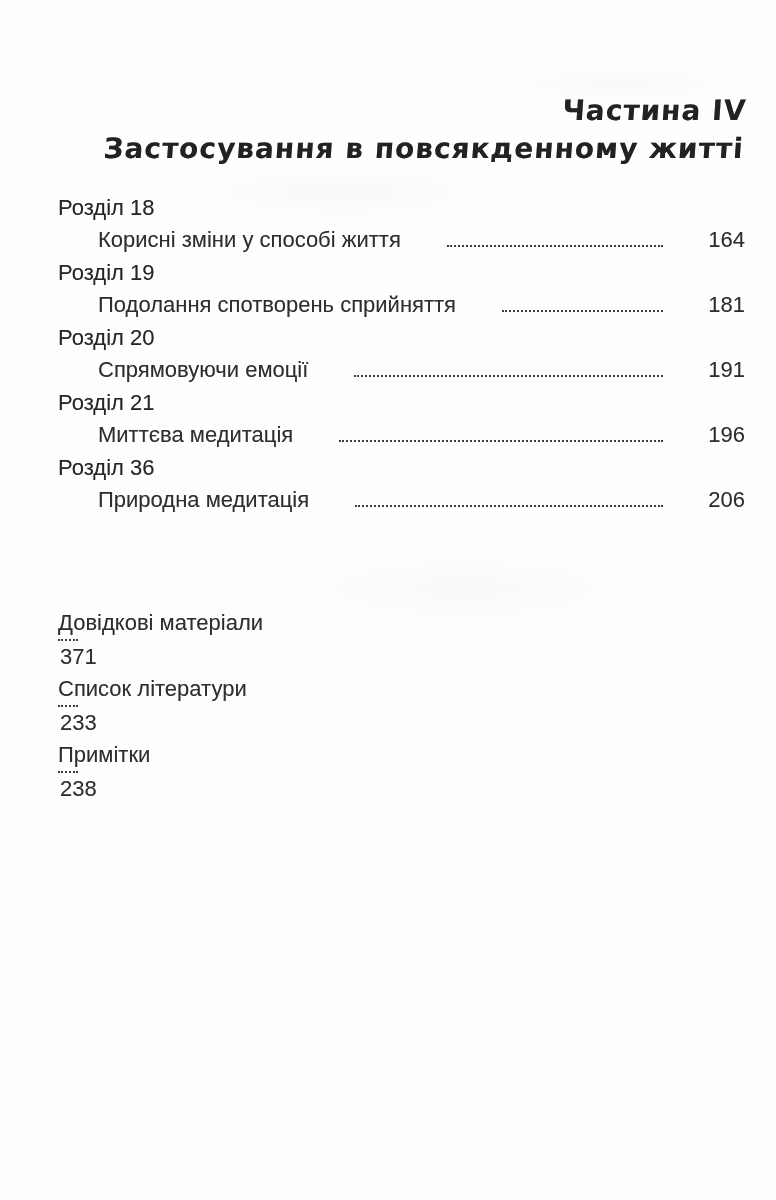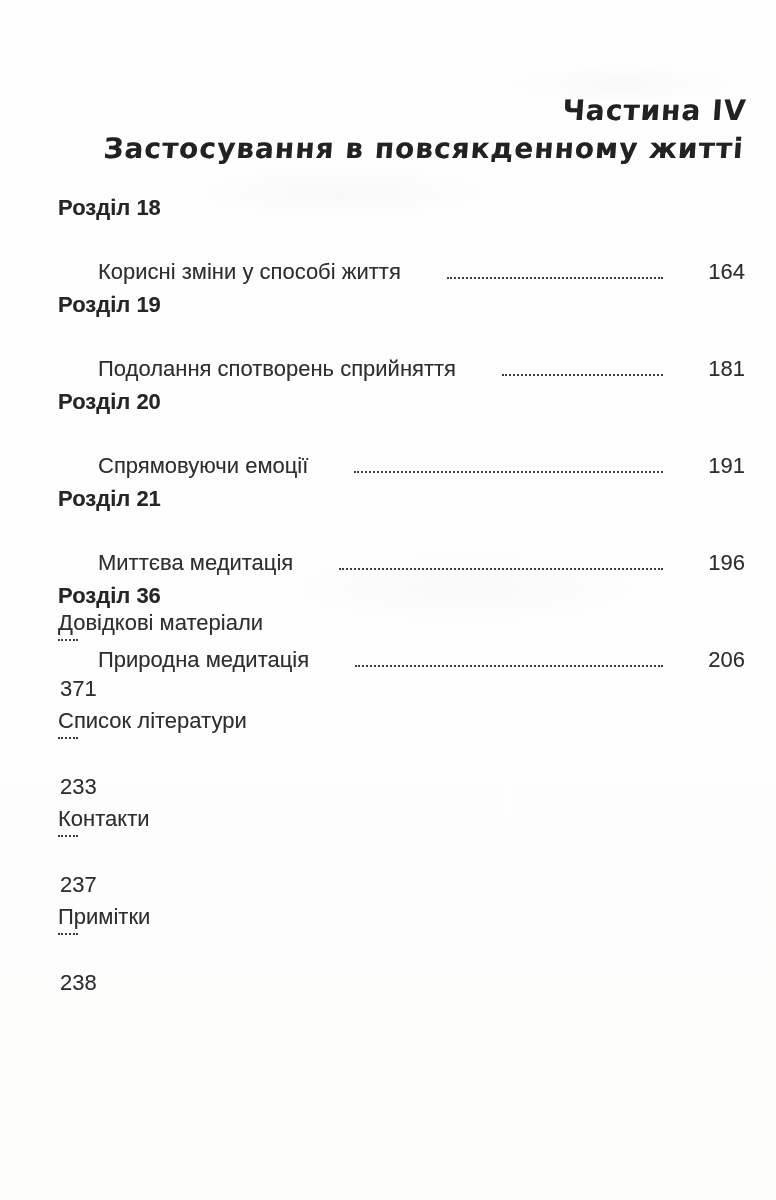--- a/index.html
+++ b/index.html
@@ -49,21 +49,21 @@
     top: 192px;
     left: 52px;
     right: 31px;
   }
   .chapter {
     margin-bottom: 1px;
   }
   .chapter-label {
     font-size: 22px;
     line-height: 32px;
-    font-weight: 700;
+    font-weight: 400;
     color: #262626;
     padding-left: 6px;
     text-shadow: 0 0 0.4px rgba(0,0,0,0.3);
   }
   .toc-line {
     display: flex;
     align-items: baseline;
     font-size: 22px;
     line-height: 32px;
     color: #2e2e2e;
@@ -79,21 +79,20 @@
   .leader {
     flex: 1;
     min-width: 20px;
     border-bottom: 2px dotted #3d3d3d;
     margin: 0 3px 0 6px;
   }
   .page-num {
     white-space: nowrap;
     padding-left: 2px;
     text-shadow: 0 0 0.4px rgba(0,0,0,0.25);
-    margin-top: 32px;
   }
   .backmatter {
     position: absolute;
     top: 607px;
     left: 52px;
     right: 31px;
   }
   .backmatter .toc-line {
     margin-bottom: 0;
     flex-direction: column;
@@ -167,25 +166,20 @@
     <span class="page-num">371</span>
   </div>
 
   <div class="toc-line">
     <span class="toc-title">Список літератури</span>
     <span class="leader"></span>
     <span class="page-num">233</span>
   </div>
 
 
-  <div class="toc-line">
-    <span class="toc-title">Контакти</span>
-    <span class="leader"></span>
-    <span class="page-num">237</span>
-  </div>
 
   <div class="toc-line">
     <span class="toc-title">Примітки</span>
     <span class="leader"></span>
     <span class="page-num">238</span>
   </div>
 
 </div>
 
 </body></html>

